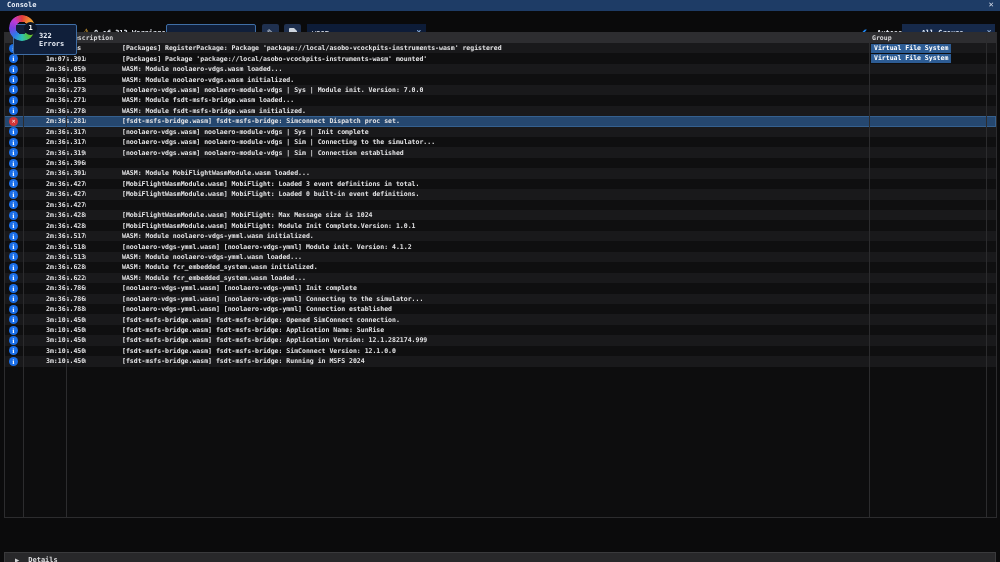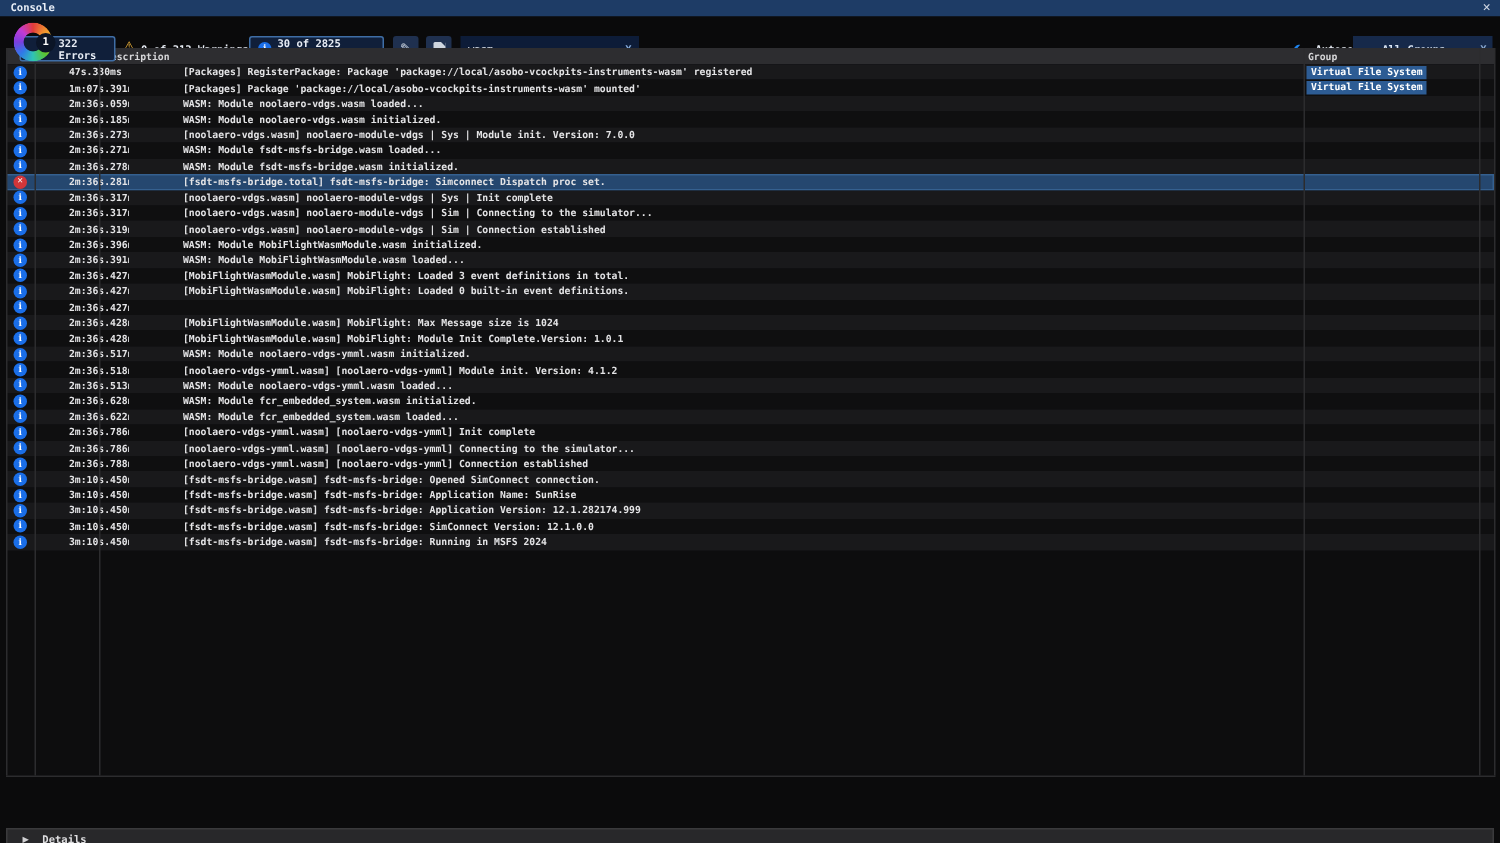--- a/index.html
+++ b/index.html
@@ -9,21 +9,21 @@
 
   
   .titlebar { position:absolute; left:0; top:0; width:1000px; height:11px;
               background:#1e3c66; color:#e9eff8; font-size:7px; line-height:11px; }
   .titlebar .title { position:absolute; left:7px; top:0; }
   .titlebar .close { position:absolute; right:6px; top:0; color:#d3dae6; font-size:7px;
                      font-family:"DejaVu Sans", sans-serif; cursor:default; }
 
   
   .toolbar { position:absolute; left:0; top:11px; width:1000px; height:21px; background:#0a0a0b; }
-  .tbtn { position:absolute; top:13px; height:17px; background:#101f3a;
+  .tbtn { position:absolute; top:13px; height:31px; background:#101f3a;
           border:1px solid #3f6ea6; border-radius:2px; display:flex; align-items:center;
           color:#e8edf5; font-size:7px; }
   .btn-errors { left:13px; width:64px; padding-left:25px; z-index:5; }
   .ring { position:absolute; left:9px; top:4px; width:26px; height:26px; border-radius:50%;
           background:conic-gradient(#e23b3b,#ef8f2f,#f3d32f,#59c432,#2fc4b5,#2f7ae8,#7a3fe0,#c23bd4,#e23b3b);
           -webkit-mask:radial-gradient(circle at 50% 50%, transparent 0 6px, #000 6.5px);
           mask:radial-gradient(circle at 50% 50%, transparent 0 6px, #000 6.5px); z-index:6; }
   .err-badge { position:absolute; left:24px; top:11px; width:13px; height:13px; border-radius:50%;
                background:#0b1527; color:#fff; font-size:7px; line-height:13px; text-align:center; z-index:7; }
   .warn-wrap { position:absolute; left:82px; top:13px; height:17px; display:flex;
@@ -206,21 +206,21 @@
         </span>
       <span class="cell-time">2m:36s.278ms</span>
       <span class="cell-desc">WASM: Module fsdt-msfs-bridge.wasm initialized.</span>
 
     </div>
       <div class="row odd selected">
       <span class="cell-icon">
           <span class="licon error">✕</span>
         </span>
       <span class="cell-time">2m:36s.281ms</span>
-      <span class="cell-desc">[fsdt-msfs-bridge.total] fsdt-msfs-bridge: Simconnect Dispatch proc set.</span>
+      <span class="cell-desc">[fsdt-msfs-bridge.wasm] fsdt-msfs-bridge: Simconnect Dispatch proc set.</span>
 
     </div>
       <div class="row even">
       <span class="cell-icon">
           <span class="licon info">i</span>
         </span>
       <span class="cell-time">2m:36s.317ms</span>
       <span class="cell-desc">[noolaero-vdgs.wasm] noolaero-module-vdgs | Sys | Init complete</span>
 
     </div>
@@ -238,21 +238,20 @@
         </span>
       <span class="cell-time">2m:36s.319ms</span>
       <span class="cell-desc">[noolaero-vdgs.wasm] noolaero-module-vdgs | Sim | Connection established</span>
 
     </div>
       <div class="row odd">
       <span class="cell-icon">
           <span class="licon info">i</span>
         </span>
       <span class="cell-time">2m:36s.396ms</span>
-      <span class="cell-desc">WASM: Module MobiFlightWasmModule.wasm initialized.</span>
 
     </div>
       <div class="row even">
       <span class="cell-icon">
           <span class="licon info">i</span>
         </span>
       <span class="cell-time">2m:36s.391ms</span>
       <span class="cell-desc">WASM: Module MobiFlightWasmModule.wasm loaded...</span>
 
     </div>

